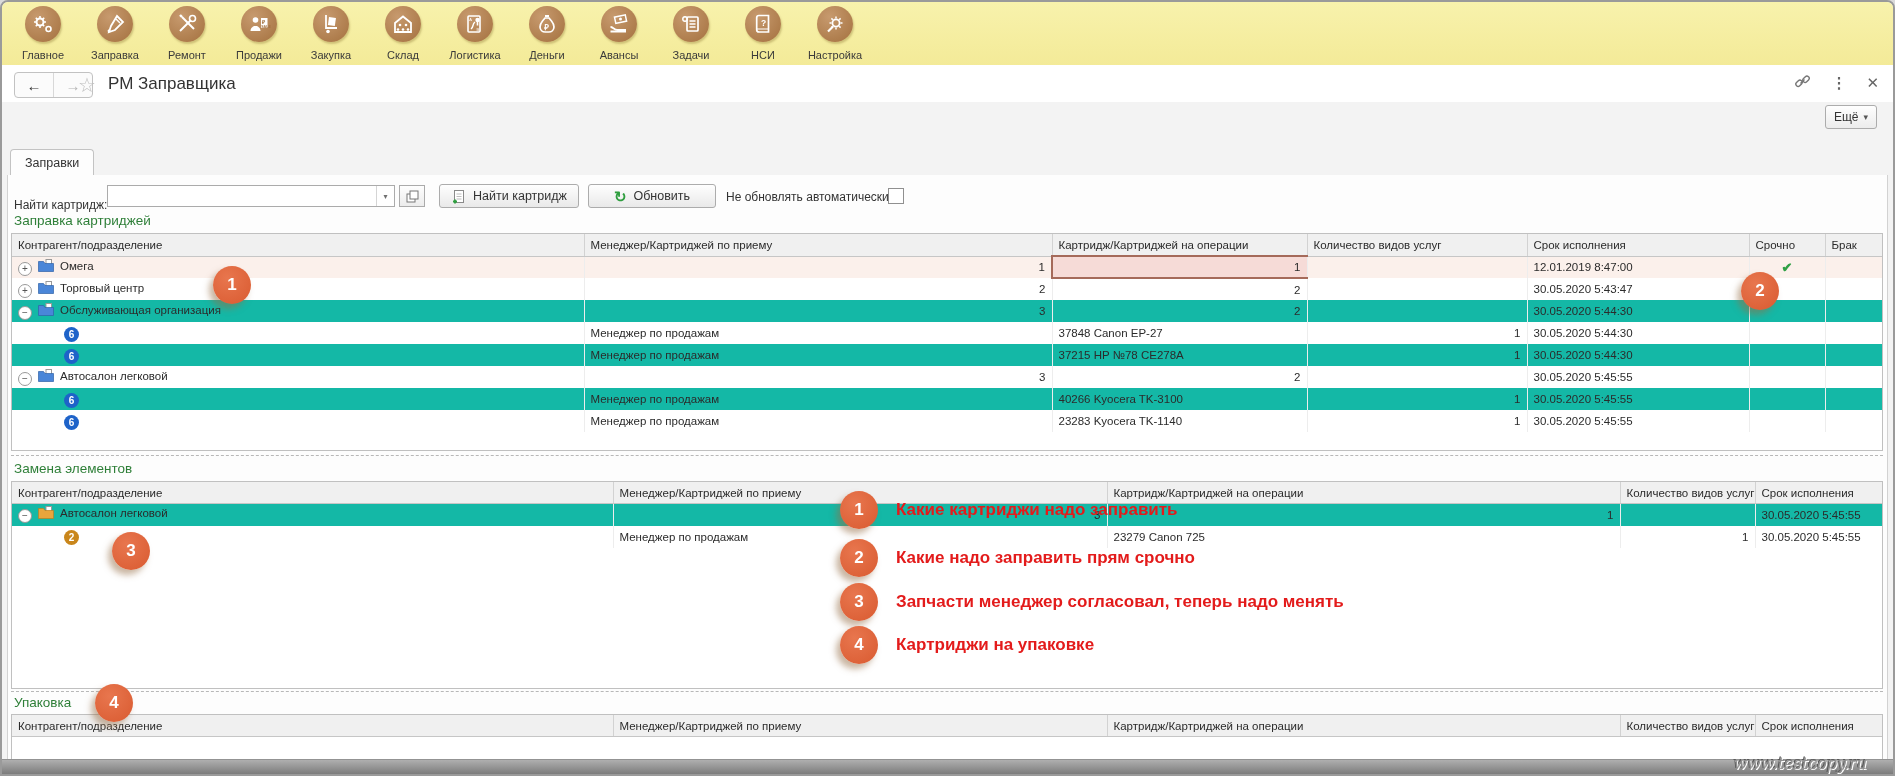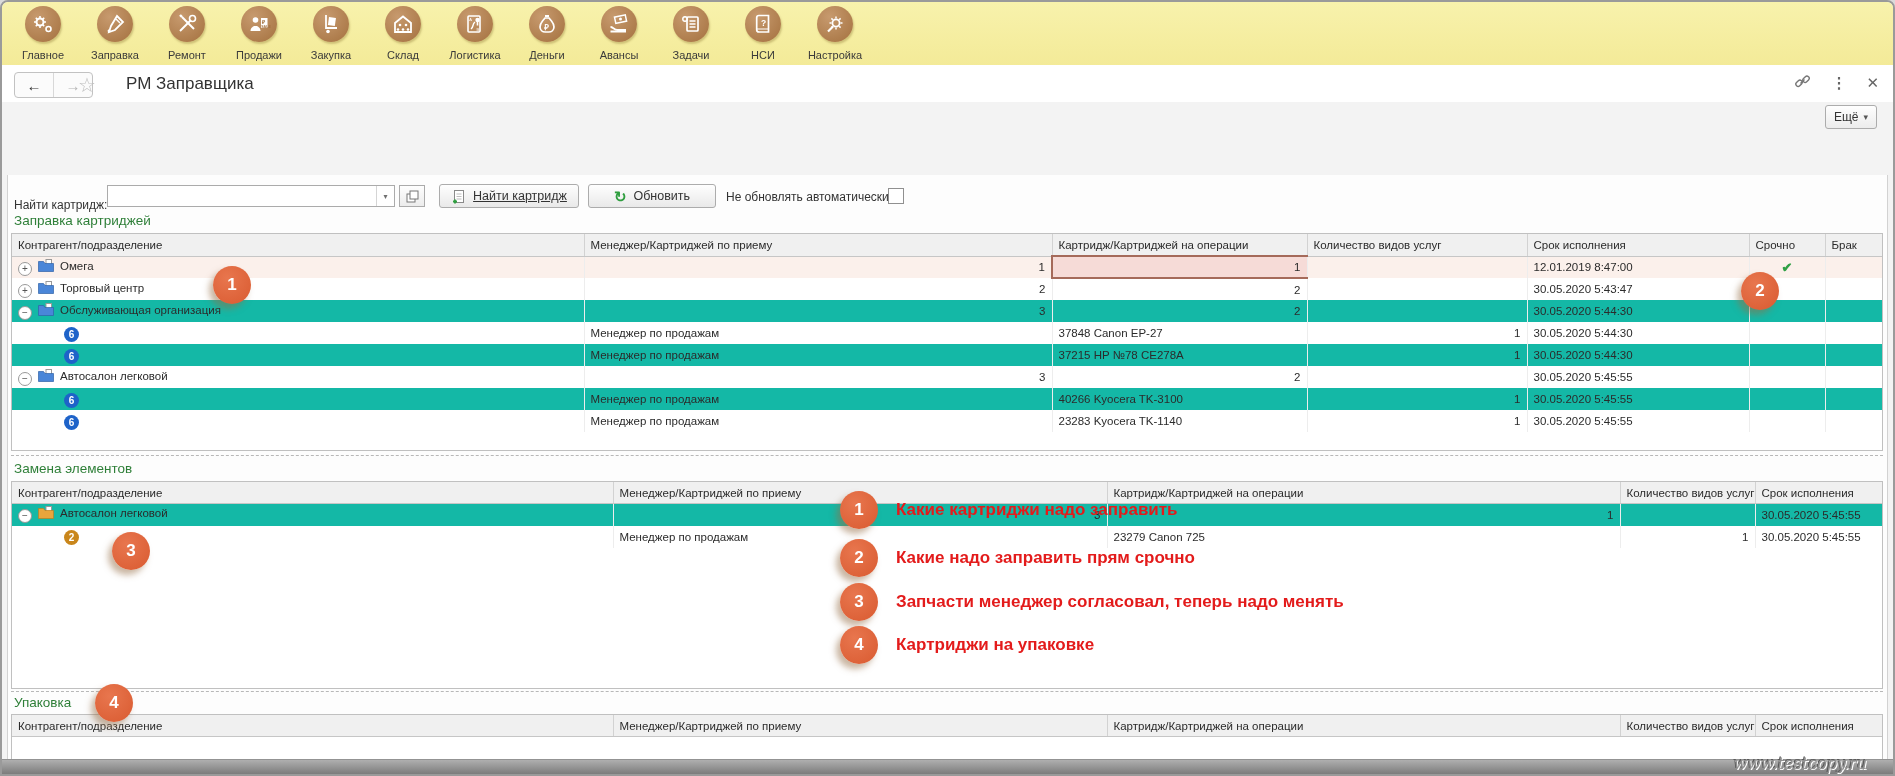--- a/index.html
+++ b/index.html
@@ -13,21 +13,21 @@
           display:flex;align-items:center;justify-content:center;box-shadow:1px 2px 2px rgba(160,140,70,.45);}
   .tbicon svg{width:24px;height:24px;}
   .tblabel{font-size:11px;color:#3A3A3A;margin-top:7px;white-space:nowrap;}
   
   .navbar{position:absolute;left:0;top:63px;right:0;height:37px;background:#FFF;}
   .histgroup{position:absolute;left:12px;top:7px;display:flex;border:1px solid #C2C2C2;border-radius:4px;overflow:hidden;background:#FBFBFB;}
   .histbtn{width:38px;height:24px;display:flex;align-items:center;justify-content:center;font-size:15px;cursor:pointer;}
   .histbtn.back{color:#333;border-right:1px solid #D8D8D8;}
   .histbtn.fwd{color:#B5B5B5;}
   .favstar{position:absolute;left:76px;top:8px;font-size:20px;color:#C0C0C0;cursor:pointer;}
-  .navtitle{position:absolute;left:124px;top:9px;font-size:17px;color:#333;}
+  .navtitle{position:absolute;left:106px;top:9px;font-size:17px;color:#333;}
   .navicons{position:absolute;right:14px;top:8px;display:flex;gap:20px;align-items:center;color:#666;}
   .navicons .ic{cursor:pointer;font-size:15px;}
   .moredots{font-weight:bold;letter-spacing:0;}
   .morebtn{position:absolute;right:16px;top:103px;height:22px;padding:0 8px;background:linear-gradient(#FEFEFE,#ECECEC);
            border:1px solid #ACACAC;border-radius:3px;font-size:12px;color:#333;display:flex;align-items:center;gap:5px;cursor:pointer;}
   .morebtn .caret{font-size:9px;color:#555;}
   
   .tabstrip{position:absolute;left:5px;right:5px;top:146px;height:27px;border-bottom:1px solid #C3C3C3;}
   .tab{position:absolute;left:3px;bottom:-1px;height:25px;padding:0 14px;background:#FDFDFD;border:1px solid #C3C3C3;
        border-bottom:1px solid #FDFDFD;border-radius:4px 4px 0 0;font-size:12.5px;color:#333;display:flex;align-items:center;cursor:pointer;}
@@ -37,21 +37,21 @@
   .flabel{position:absolute;left:12px;top:196px;font-size:12px;color:#333;}
   .finput{position:absolute;left:105px;top:183px;width:288px;height:22px;background:#FFF;border:1px solid #ABABAB;
           box-sizing:border-box;display:flex;align-items:center;}
   .finput input{flex:1;border:none;outline:none;font-size:12px;padding:0 4px;background:transparent;}
   .dropzone{width:17px;height:100%;border-left:1px solid #D5D5D5;display:flex;align-items:center;justify-content:center;
             font-size:8px;color:#707070;cursor:pointer;}
   .choosebtn{position:absolute;left:397px;top:183px;width:26px;height:22px;background:linear-gradient(#FEFEFE,#ECECEC);
              border:1px solid #ABABAB;box-sizing:border-box;display:flex;align-items:center;justify-content:center;cursor:pointer;}
   .btn{position:absolute;height:24px;background:linear-gradient(#FEFEFE,#E9E9E9);border:1px solid #ACACAC;border-radius:3px;
        font-size:12.5px;color:#333;display:flex;align-items:center;justify-content:center;gap:7px;cursor:pointer;box-sizing:border-box;}
-  .btn-find{left:437px;top:182px;width:140px;text-decoration:underline;}
+  .btn-find{left:437px;top:182px;width:140px;}
   .btn-refresh{left:586px;top:182px;width:128px;}
   .refreshglyph{color:#2F9E3F;font-size:15px;font-weight:bold;line-height:1;}
   .noauto{position:absolute;left:724px;top:188px;font-size:12px;color:#333;}
   .checkbox{position:absolute;left:886px;top:186px;width:14px;height:14px;border:1px solid #909090;background:#FFF;cursor:pointer;}
   
   .sectitle{position:absolute;left:12px;font-size:13.5px;color:#2E7F38;}
   .gridwrap{position:absolute;left:9px;width:1872px;border:1px solid #C0C0C0;background:#FFF;box-sizing:border-box;overflow:hidden;}
   table.grid{border-collapse:collapse;table-layout:fixed;width:1870px;font-size:11.5px;color:#2B2B2B;}
   table.grid th{background:#F0F0F0;border-right:1px solid #D2D2D2;border-bottom:1px solid #C6C6C6;
                 font-weight:normal;text-align:left;padding:3px 6px;height:15px;white-space:nowrap;overflow:hidden;}
@@ -236,20 +236,25 @@
       <span class="ic moredots">⋮</span>
       <span class="ic">✕</span>
     </div>
   </div>
 
   <div class="morebtn">
     <span>Ещё</span>
     <span class="caret">▾</span>
   </div>
 
+  <div class="tabstrip">
+    <div class="tab">
+        <span>Заправки</span>
+      </div>
+  </div>
   <div class="panel"></div>
 
   <span class="flabel">Найти картридж:</span>
   <div class="finput">
     <input value="" style="">
     <span class="dropzone">▾</span>
   </div>
   <div class="choosebtn">
       <svg width="13" height="13" viewBox="0 0 13 13">
         <rect x="1" y="4" width="8" height="8" fill="#FFF" stroke="#777"></rect>

